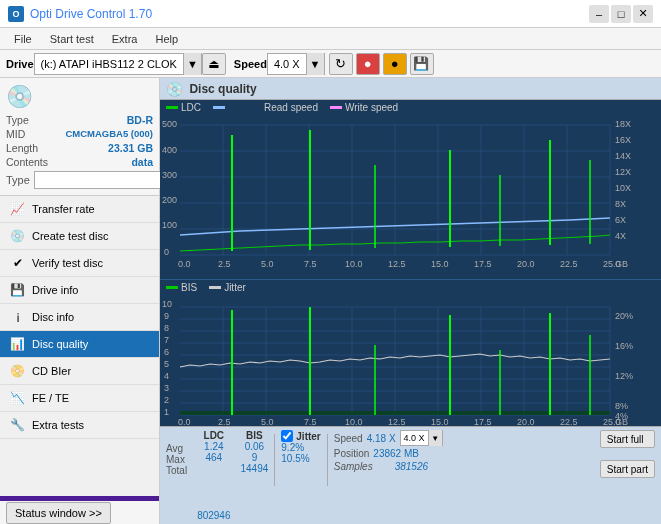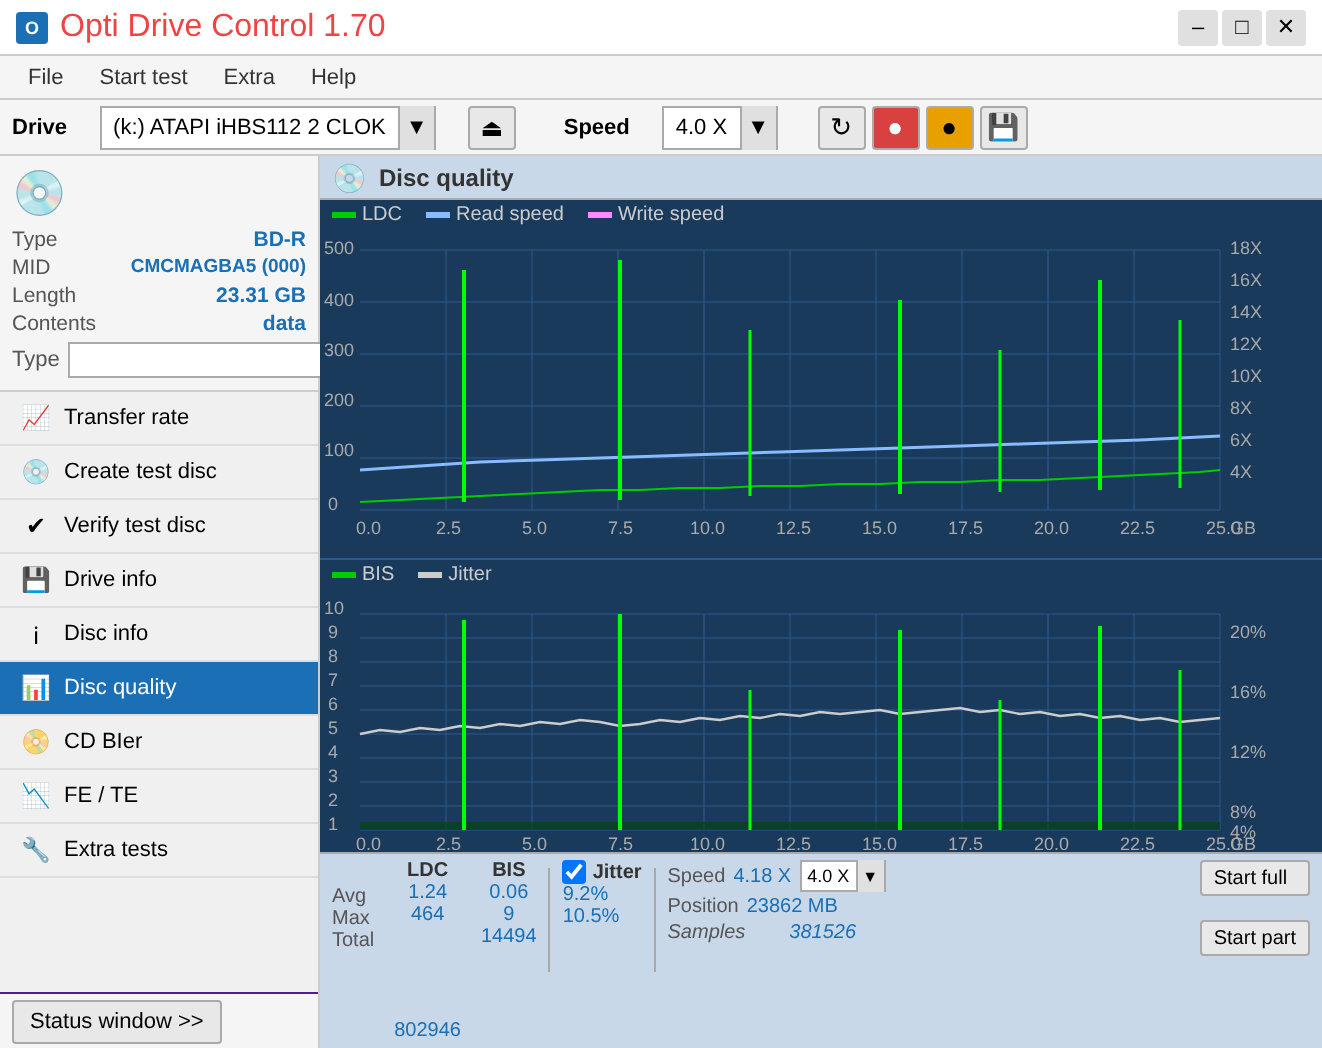--- a/index.html
+++ b/index.html
@@ -2,30 +2,30 @@
 <html><head>
   <meta charset="utf-8">
   <style>
     * { box-sizing: border-box; margin: 0; padding: 0; }
     body { font-family: 'Segoe UI', Tahoma, Geneva, Verdana, sans-serif; font-size: 11px; background: #f0f0f0; width: 661px; height: 524px; overflow: hidden; }
     
     
     .title-bar { background: #fff; display: flex; align-items: center; justify-content: space-between; padding: 4px 8px; border-bottom: 1px solid #ccc; height: 28px; }
     .title-bar-left { display: flex; align-items: center; gap: 6px; }
     .title-icon { width: 16px; height: 16px; background: #1a6fb5; border-radius: 2px; display: flex; align-items: center; justify-content: center; color: white; font-size: 9px; font-weight: bold; }
-    .title-text { font-size: 16px; color: #ef4444; }
+    .title-text { font-size: 12px; color: #3b82f6; }
     .title-bar-controls { display: flex; gap: 2px; }
     .win-btn { width: 20px; height: 18px; border: none; background: #e0e0e0; cursor: pointer; font-size: 11px; display: flex; align-items: center; justify-content: center; border-radius: 2px; }
     
     
     .menu-bar { display: flex; align-items: center; gap: 2px; padding: 2px 6px; background: #f5f5f5; border-bottom: 1px solid #ccc; height: 22px; }
     .menu-item { padding: 2px 8px; cursor: pointer; font-size: 11px; color: #333; border-radius: 2px; }
     
     
-    .drive-bar { display: flex; align-items: center; gap: 16px; padding: 3px 6px; background: #f5f5f5; border-bottom: 1px solid #ccc; height: 28px; }
+    .drive-bar { display: flex; align-items: center; gap: 0; padding: 3px 6px; background: #f5f5f5; border-bottom: 1px solid #ccc; height: 28px; }
     .drive-label { font-size: 11px; font-weight: bold; }
     .drive-select-arrow { background: #e0e0e0; border-left: 1px solid #aaa; height: 22px; width: 18px; display: flex; align-items: center; justify-content: center; cursor: pointer; }
     .eject-btn { width: 24px; height: 22px; background: #e8e8e8; border: 1px solid #aaa; cursor: pointer; display: flex; align-items: center; justify-content: center; font-size: 12px; border-radius: 2px; }
     .speed-label { font-size: 11px; font-weight: bold; margin-left: 8px; }
     .toolbar-icons { display: flex; gap: 3px; margin-left: 4px; }
     .toolbar-icon { width: 24px; height: 22px; background: #e8e8e8; border: 1px solid #aaa; cursor: pointer; display: flex; align-items: center; justify-content: center; font-size: 13px; border-radius: 2px; }
     
     
     .main-layout { display: flex; height: calc(524px - 28px - 22px - 28px); }
     
@@ -40,21 +40,21 @@
     .label-input { flex: 1; border: 1px solid #aaa; height: 18px; font-size: 10px; padding: 1px 3px; }
     .label-btn { width: 18px; height: 18px; background: #e8e8e8; border: 1px solid #aaa; cursor: pointer; font-size: 11px; display: flex; align-items: center; justify-content: center; border-radius: 2px; }
     
     
     .nav-items { flex: 1; overflow: hidden; }
     .nav-item { display: flex; align-items: center; gap: 6px; padding: 5px 10px; cursor: pointer; font-size: 11px; border-bottom: 1px solid #ddd; }
     .nav-item.active { background: #1a6fb5; color: white; }
     .nav-item .nav-icon { width: 16px; height: 16px; display: flex; align-items: center; justify-content: center; font-size: 12px; }
     
     
-    .status-bar { height: 28px; border-top: 1px solid #4c1d95; background: #f5f5f5; display: flex; align-items: center; gap: 0; }
+    .status-bar { height: 28px; border-top: 5px solid #4c1d95; background: #f5f5f5; display: flex; align-items: center; gap: 0; }
     .status-window-btn { padding: 3px 8px; font-size: 11px; border: 1px solid #aaa; background: #e8e8e8; cursor: pointer; height: 22px; display: flex; align-items: center; margin: 3px 6px; border-radius: 2px; }
     
     
     .content-area { flex: 1; background: #1e3a5f; display: flex; flex-direction: column; overflow: hidden; }
     
     
     .dq-header { background: #c8d8e8; display: flex; align-items: center; gap: 6px; padding: 2px 6px; height: 22px; border-bottom: 1px solid #aaa; }
     .dq-icon { color: #1a6fb5; font-size: 14px; }
     .dq-title { font-size: 12px; font-weight: bold; color: #333; }
     .legend-item { display: flex; align-items: center; gap: 3px; font-size: 10px; color: #ccc; }
@@ -199,21 +199,21 @@
 
       <div class="chart-top" style="position:relative;background:#1a3a5c;">
 
         <div style="display:flex;gap:12px;padding:2px 6px;background:#1a3a5c;">
           <div class="legend-item">
             <div style="width:12px;height:3px;background:#00cc00;"></div>
             <span style="font-size:10px;color:#ccc;">LDC</span>
           </div>
           <div class="legend-item">
             <div style="width:12px;height:3px;background:#88bbff;"></div>
-            <span style="font-size:10px;color:#ccc;">Read speed</span>
+            <span style="font-size:10px;color:#ccc;margin-left:36px;">Read speed</span>
           </div>
           <div class="legend-item">
             <div style="width:12px;height:3px;background:#ff88ff;"></div>
             <span style="font-size:10px;color:#ccc;">Write speed</span>
           </div>
         </div>
 
         <svg width="100%" height="155" style="display:block;">
 
           <rect width="100%" height="100%" fill="#1a3a5c"></rect>

